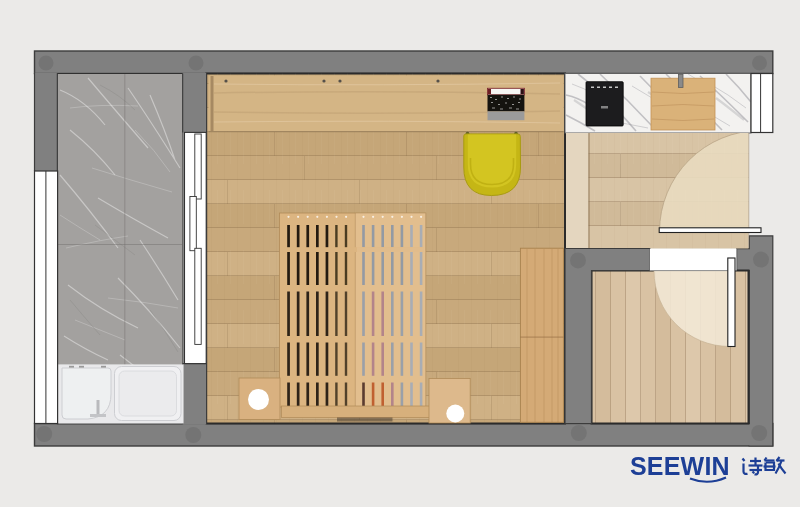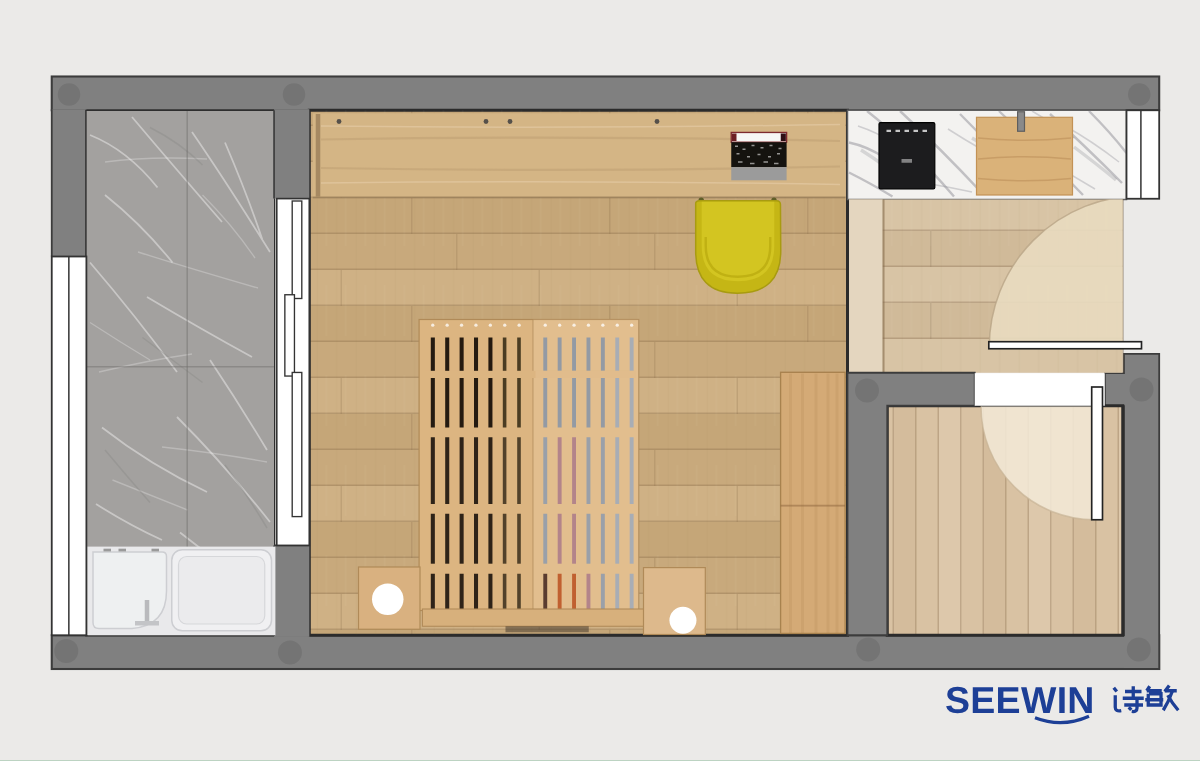--- a/index.html
+++ b/index.html
@@ -1,16 +1,16 @@
 <!DOCTYPE html>
 <html><head>
 <meta charset="utf-8">
 <style>
 html,body{margin:0;padding:0;background:#ebeae8;font-family:"Liberation Sans",sans-serif;}
-#stage{position:relative;width:800px;height:507px;overflow:hidden;background:#15803d;}
+#stage{position:relative;width:800px;height:507px;overflow:hidden;background:#ffffff;}
 </style>
 </head>
 <body>
 <div id="stage">
 <svg width="800" height="507" viewBox="0 0 800 507">
 <defs>
 <pattern id="plankMain" patternUnits="userSpaceOnUse" width="132" height="72" patternTransform="translate(0,12)">
   <rect width="132" height="72" fill="#cbad80"></rect>
   <rect y="0" width="132" height="24" fill="#c8a97c"></rect>
   <rect y="24" width="132" height="24" fill="#cfb185"></rect>

